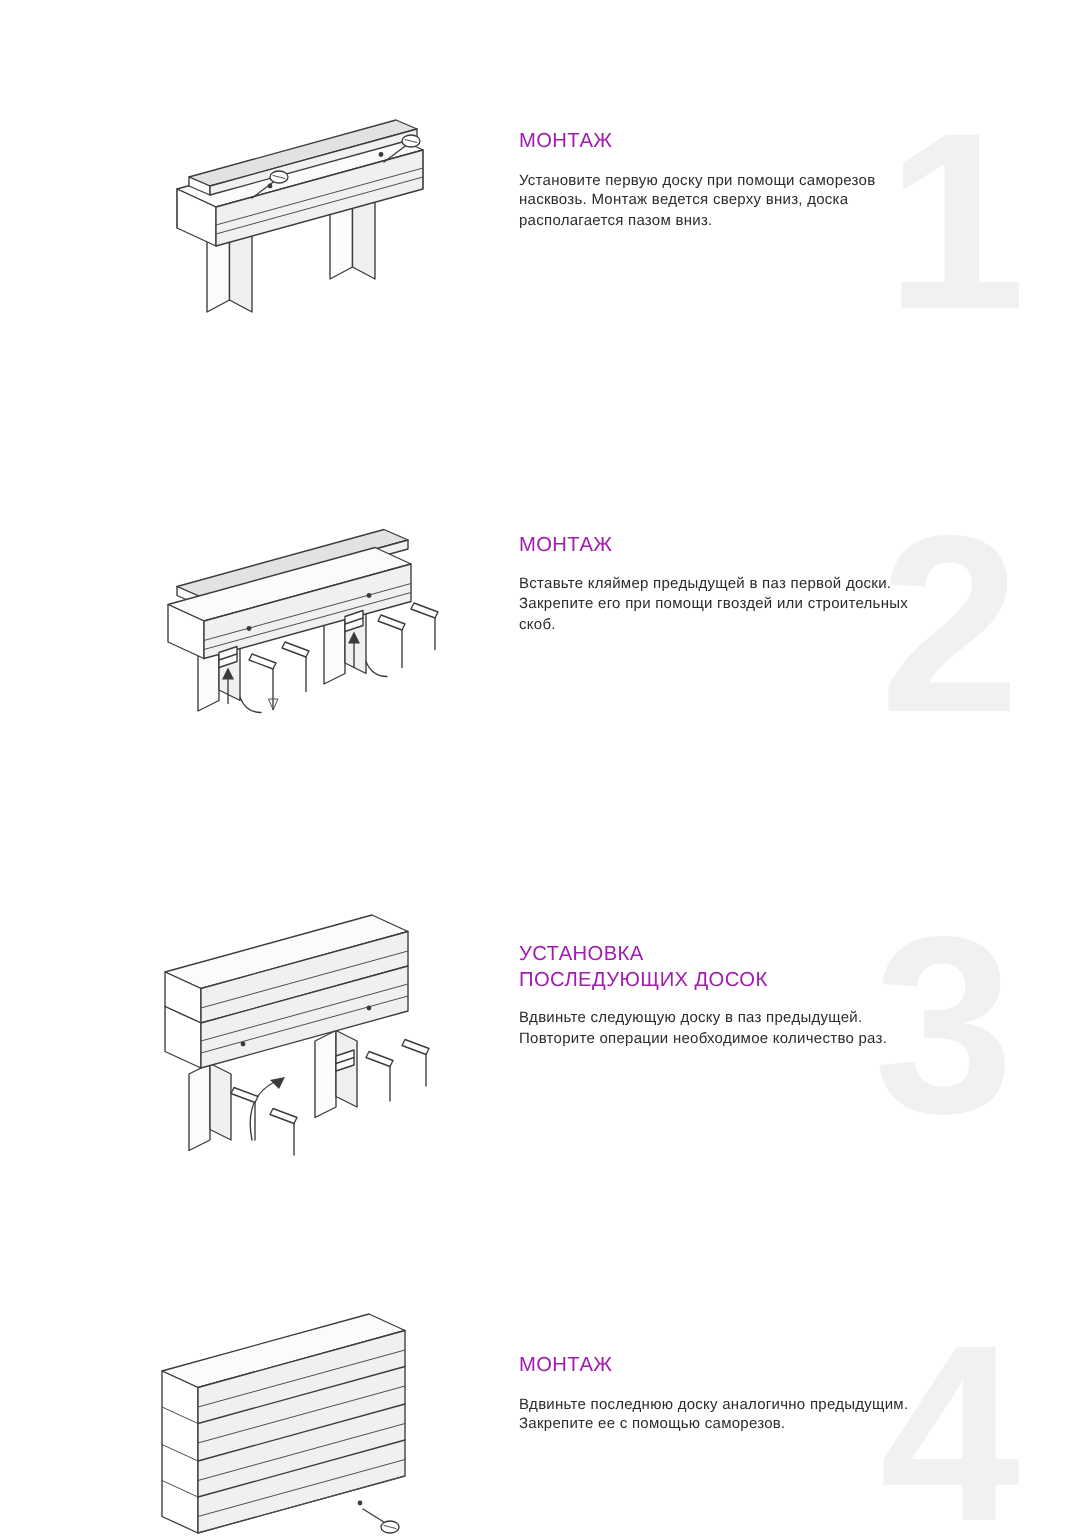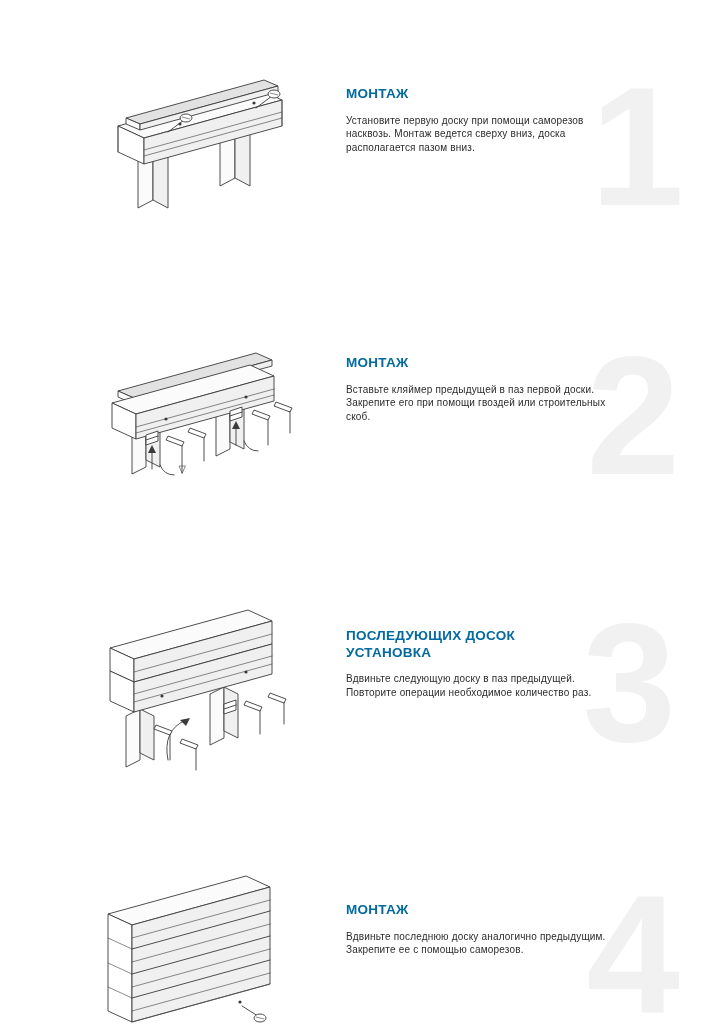--- a/index.html
+++ b/index.html
@@ -53,22 +53,22 @@
     flex: 1 1 auto;
     padding-top: 8px;
     padding-left: 18px;
     z-index: 2;
   }
   h2.step-title {
     margin: 0 0 11px 0;
     font-size: 13.5px;
     line-height: 16.5px;
     letter-spacing: 0.25px;
-    font-weight: bold;
-    color: #0369a1;
+    font-weight: normal;
+    color: #a21caf;
     text-transform: uppercase;
   }
   h2.step-title .ln {
     display: block;
     white-space: nowrap;
   }
   p.step-body {
     margin: 0;
     font-size: 10px;
     line-height: 13.6px;
@@ -290,22 +290,22 @@
           </g>
           <g>
             <path class="ln-s" d="M176,76 L188,80 L188,104"></path>
             <polygon class="fill-w" points="174,73 190,79 188,83 172,77"></polygon>
           </g>
         </svg>
       </div>
 
       <div class="textcol">
         <h2 class="step-title">
+          <span class="ln">УСТАНОВКА</span>
           <span class="ln">ПОСЛЕДУЮЩИХ ДОСОК</span>
-          <span class="ln">УСТАНОВКА</span>
         </h2>
         <p class="step-body">Вдвиньте следующую доску в паз предыдущей. Повторите операции необходимое количество раз.</p>
       </div>
     </section>
 
     <section class="step" id="step-4">
       <div class="bignum">4</div>
 
       <div class="figure">
         <svg width="232" height="180" viewBox="0 0 232 180" xmlns="http://www.w3.org/2000/svg">

